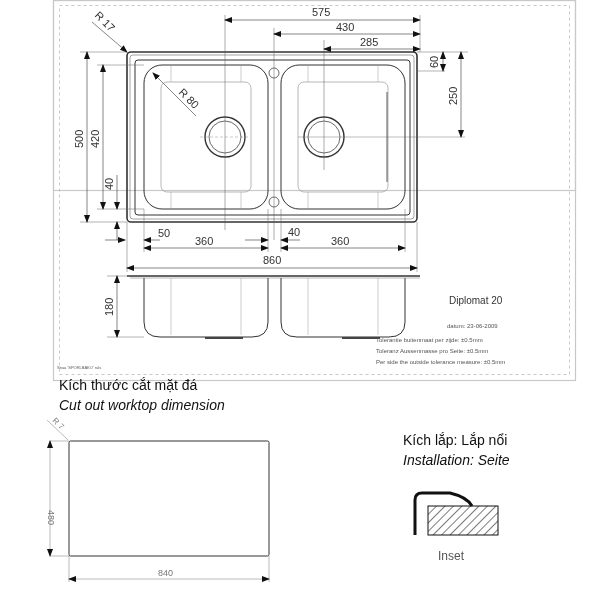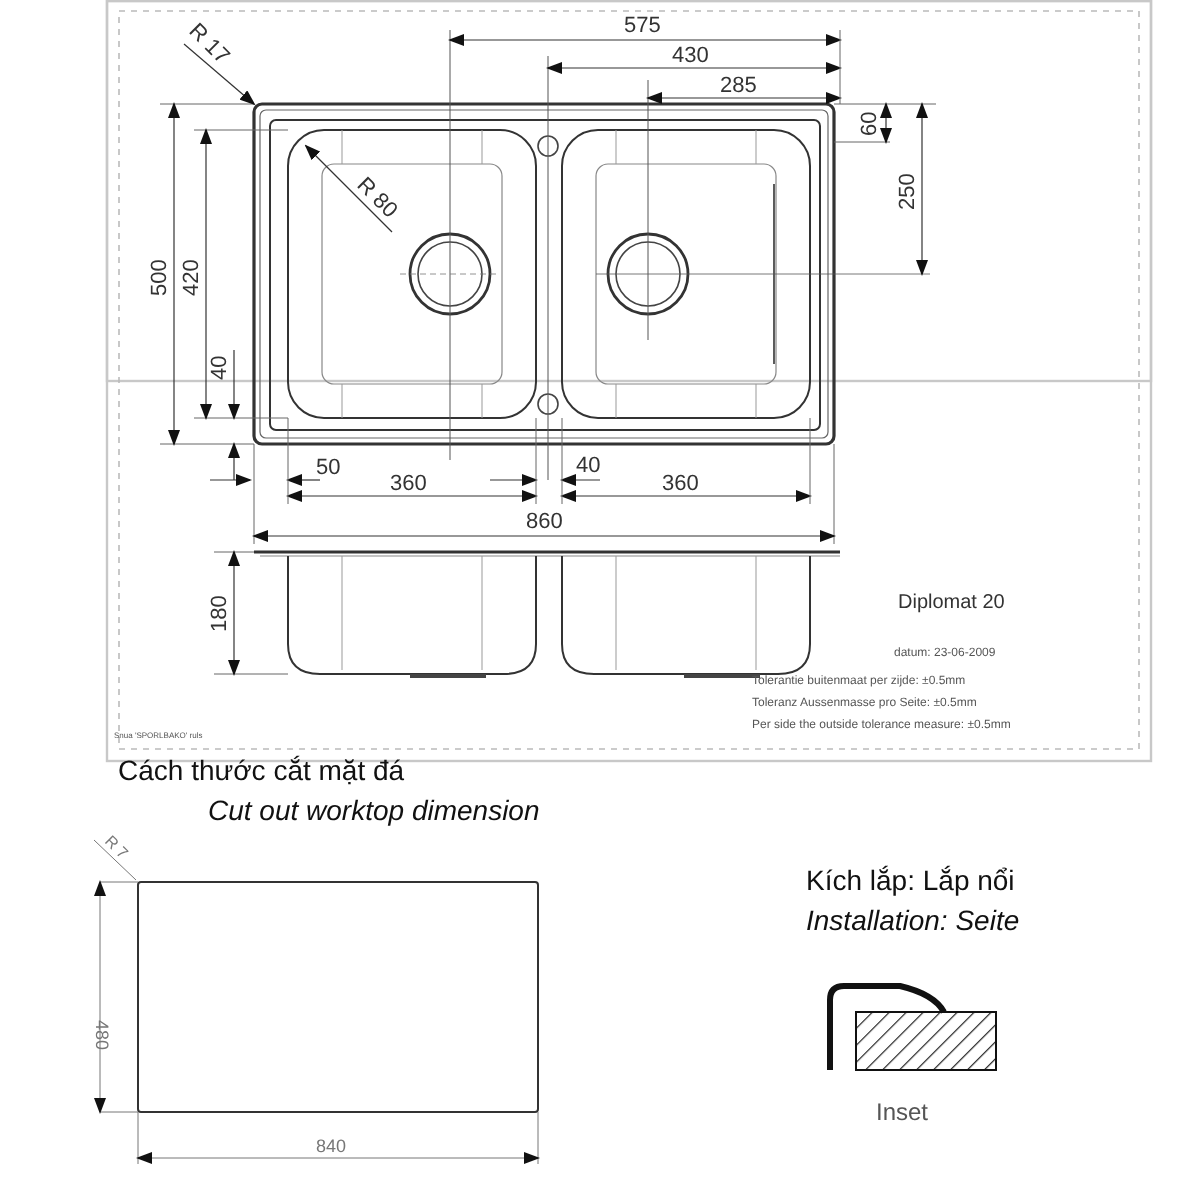--- a/index.html
+++ b/index.html
@@ -196,17 +196,17 @@
     <text class="dim-text" style="fill:#777;font-size:8px" transform="translate(52,421) rotate(45)">R 7</text>
   </g>
 
   <g>
     <path d="M415,535 L415,500 Q415,493 422,493 L450,493 Q467,497 472,506" fill="none" stroke="#111" stroke-width="3" stroke-linejoin="round"></path>
     <rect x="428" y="506" width="70" height="29" fill="url(#hatch)" stroke="#111" stroke-width="1"></rect>
     <text x="438" y="560" style="font-family:'Liberation Sans',sans-serif;font-size:12px;fill:#555">Inset</text>
   </g>
 </svg>
 
-<div class="lbl lbl-vn" style="left:59px; top:377px;">Cách thước cắt mặt đá</div>
-<div class="lbl lbl-en" style="left:59px; top:397px;margin-left:45px;">Cut out worktop dimension</div>
+<div class="lbl lbl-vn" style="left:59px; top:377px;">Kích thước cắt mặt đá</div>
+<div class="lbl lbl-en" style="left:59px; top:397px;">Cut out worktop dimension</div>
 
 <div class="lbl lbl-vn" style="left:403px; top:432px;">Kích lắp: Lắp nổi</div>
 <div class="lbl lbl-en" style="left:403px; top:452px;">Installation: Seite</div>
 
 </body></html>

